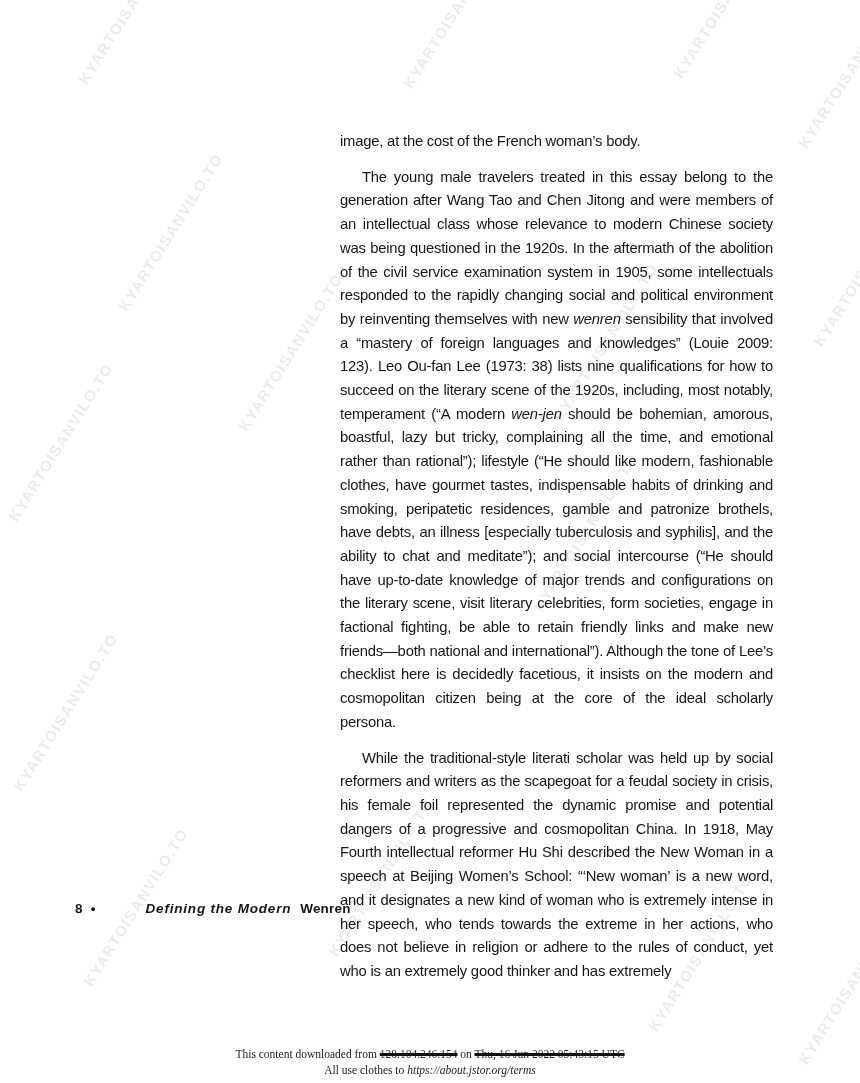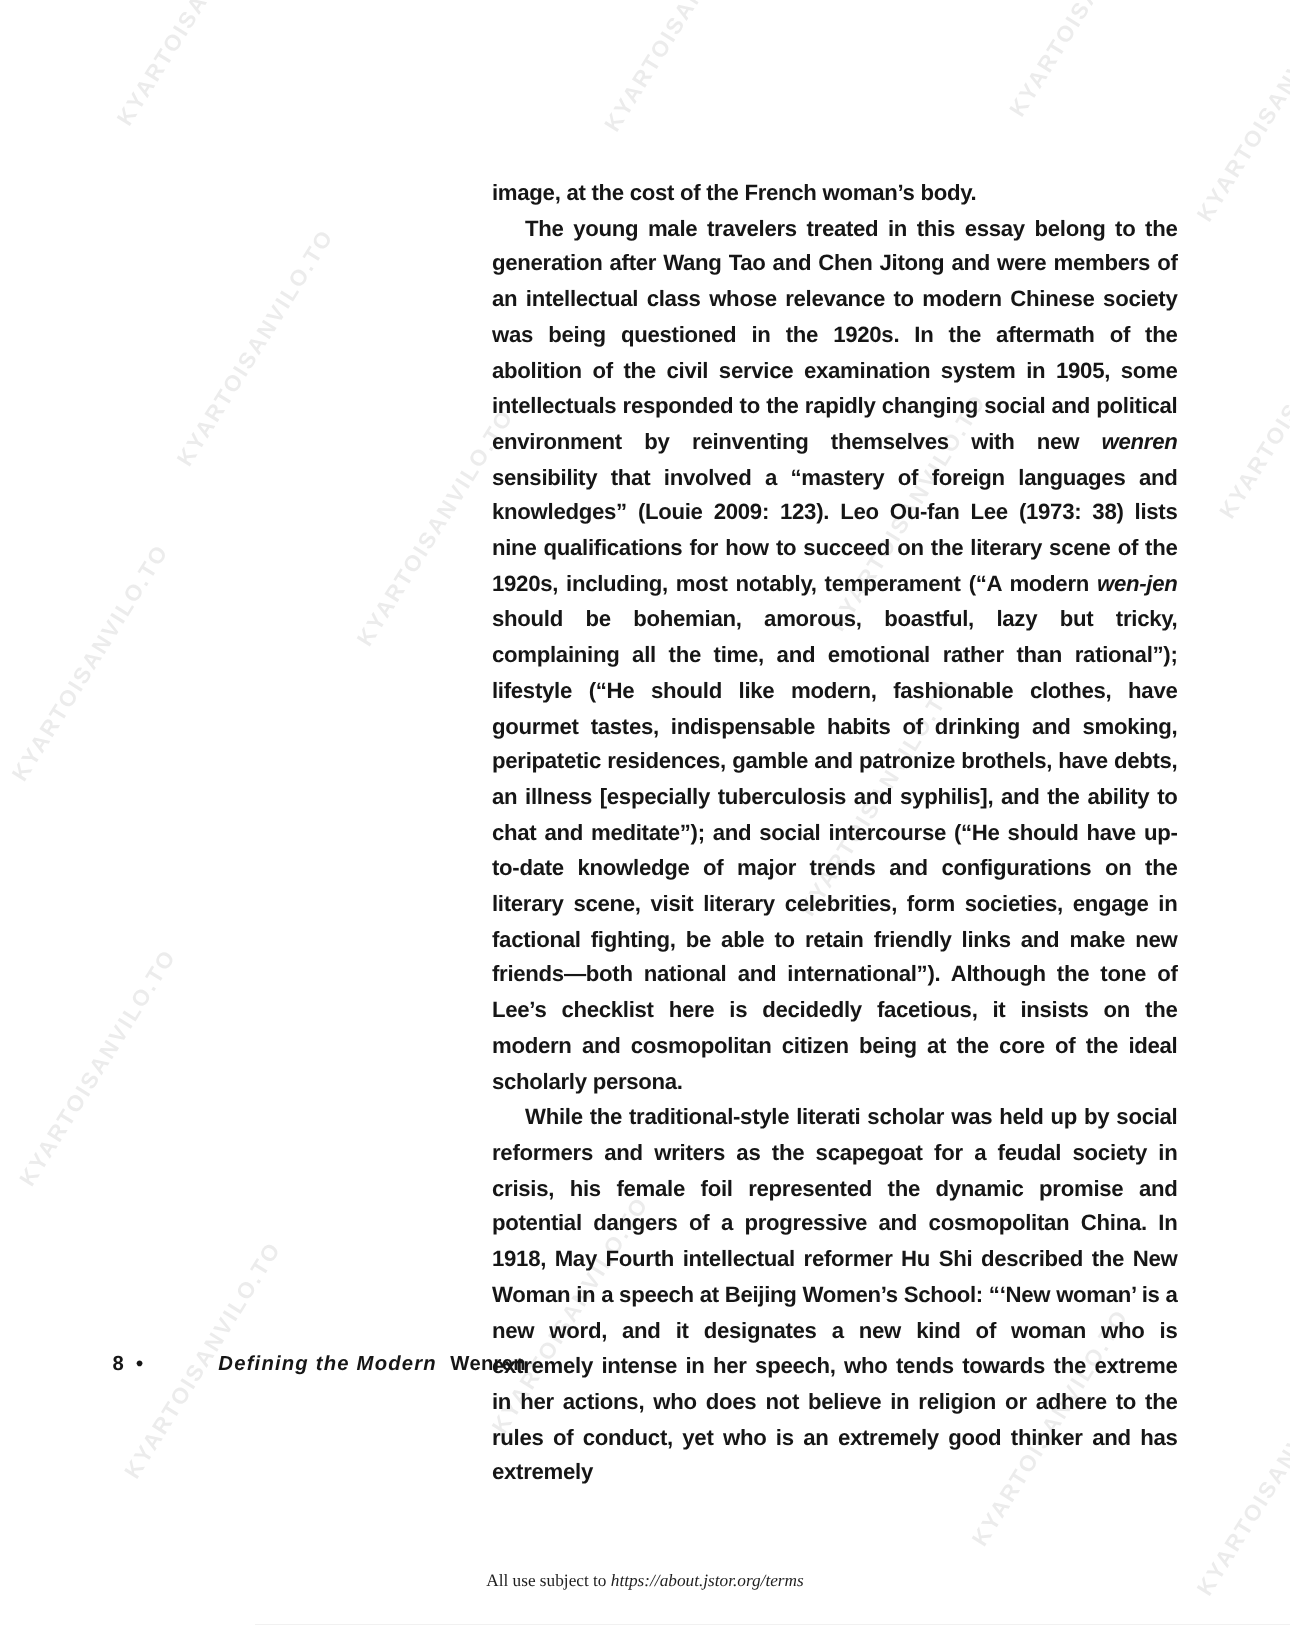--- a/index.html
+++ b/index.html
@@ -14,21 +14,21 @@
     color:rgba(40,40,40,0.085);
     transform:rotate(-58deg);transform-origin:0 0;
     white-space:nowrap;letter-spacing:1.5px;
     user-select:none;pointer-events:none;
   }
   .text-column{
     position:absolute;left:328px;top:118px;width:457px;
     font-size:14.8px;line-height:23.7px;letter-spacing:-0.2px;
     text-align:justify;color:#161616;
   }
-  .para{margin:0;font-weight:bold;}
+  .para{margin:12px;}
   .para.indent{text-indent:22px;}
   .it{font-style:italic;}
   .running-footer{
     position:absolute;left:75px;top:901px;
     font-size:13.5px;font-weight:bold;color:#161616;
     letter-spacing:0.2px;
   }
   .running-footer .pg-num{margin-right:4px;}
   .running-footer .bullet{margin-right:6px;}
   .running-footer .ftitle{font-style:italic;letter-spacing:0.8px;margin-right:5px;margin-left:40px;}
@@ -75,16 +75,17 @@
   </main>
 
   <footer class="running-footer">
     <span class="pg-num">8</span>
     <span class="bullet">•</span>
     <span class="ftitle">Defining the Modern</span>
     <span class="fword">Wenren</span>
   </footer>
 
   <div class="jstor-note">
-    <div><span>All use subject to </span><span class="terms-link">https://about.jstor.org/terms</span></div>
+    <div><span>This content downloaded from </span><span class="redacted">128.104.246.154</span><span> on </span><span class="redacted">Thu, 16 Jun 2022 05:43:15 UTC</span></div>
+    <div><span>All use clothes to </span><span class="terms-link">https://about.jstor.org/terms</span></div>
   </div>
 
 </div>
 
 </body></html>

